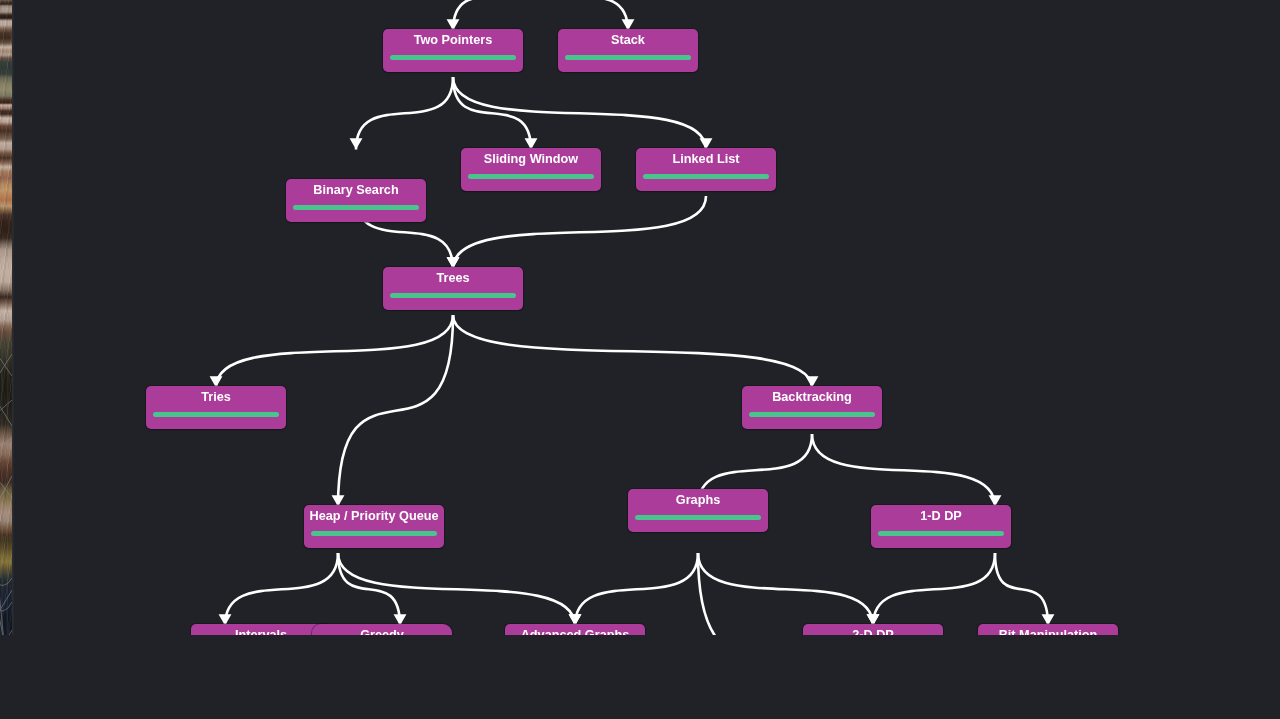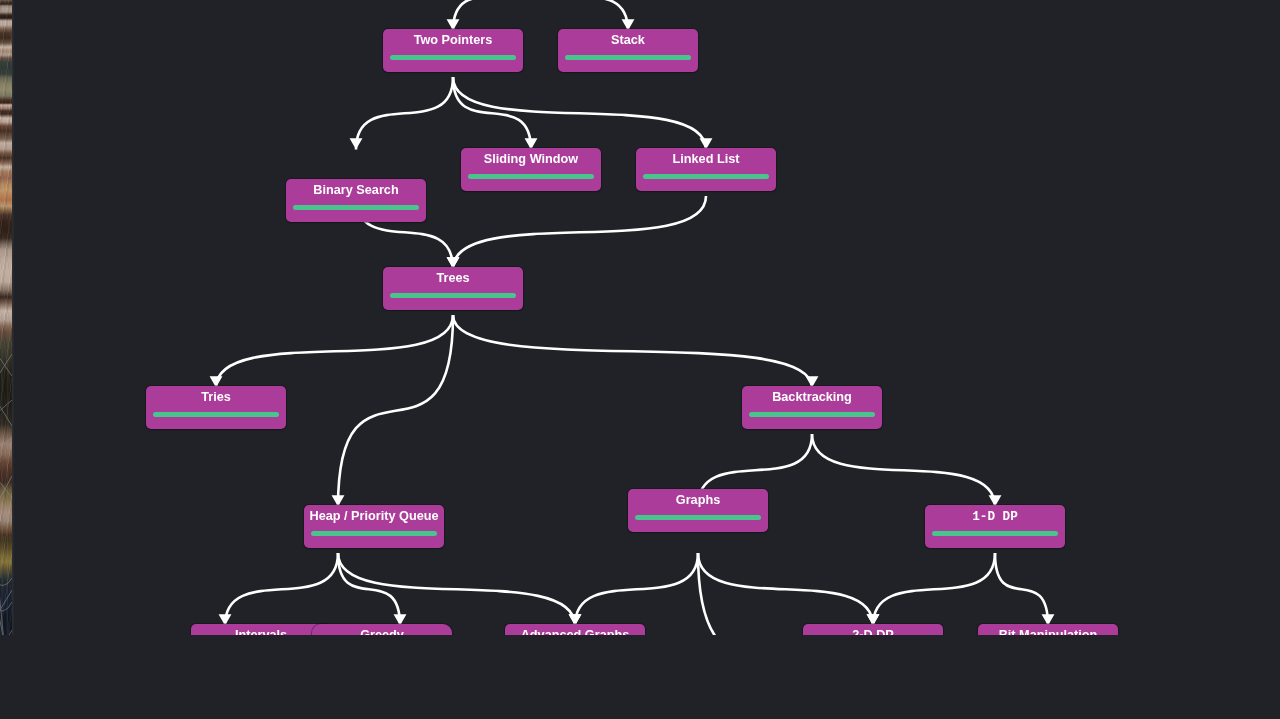--- a/index.html
+++ b/index.html
@@ -142,21 +142,21 @@
         <div class="rf-node-bar"></div>
       </div>
       <div class="rf-node" style="left: 268px; top: 505px; margin-left: 36px;">
         <div class="rf-node-label">Heap / Priority Queue</div>
         <div class="rf-node-bar"></div>
       </div>
       <div class="rf-node" style="left: 628px; top: 489px;">
         <div class="rf-node-label">Graphs</div>
         <div class="rf-node-bar"></div>
       </div>
-      <div class="rf-node" style="left: 925px; top: 505px; font-family: Liberation Mono, monospace;">
+      <div class="rf-node" style="left: 871px; top: 505px;">
         <div class="rf-node-label">1-D DP</div>
         <div class="rf-node-bar"></div>
       </div>
       <div class="rf-node" style="left: 155px; top: 624px; margin-left: 36px;">
         <div class="rf-node-label">Intervals</div>
         <div class="rf-node-bar"></div>
       </div>
       <div class="rf-node" style="left: 312px; top: 624px; border-radius: 9px;">
         <div class="rf-node-label">Greedy</div>
         <div class="rf-node-bar"></div>

